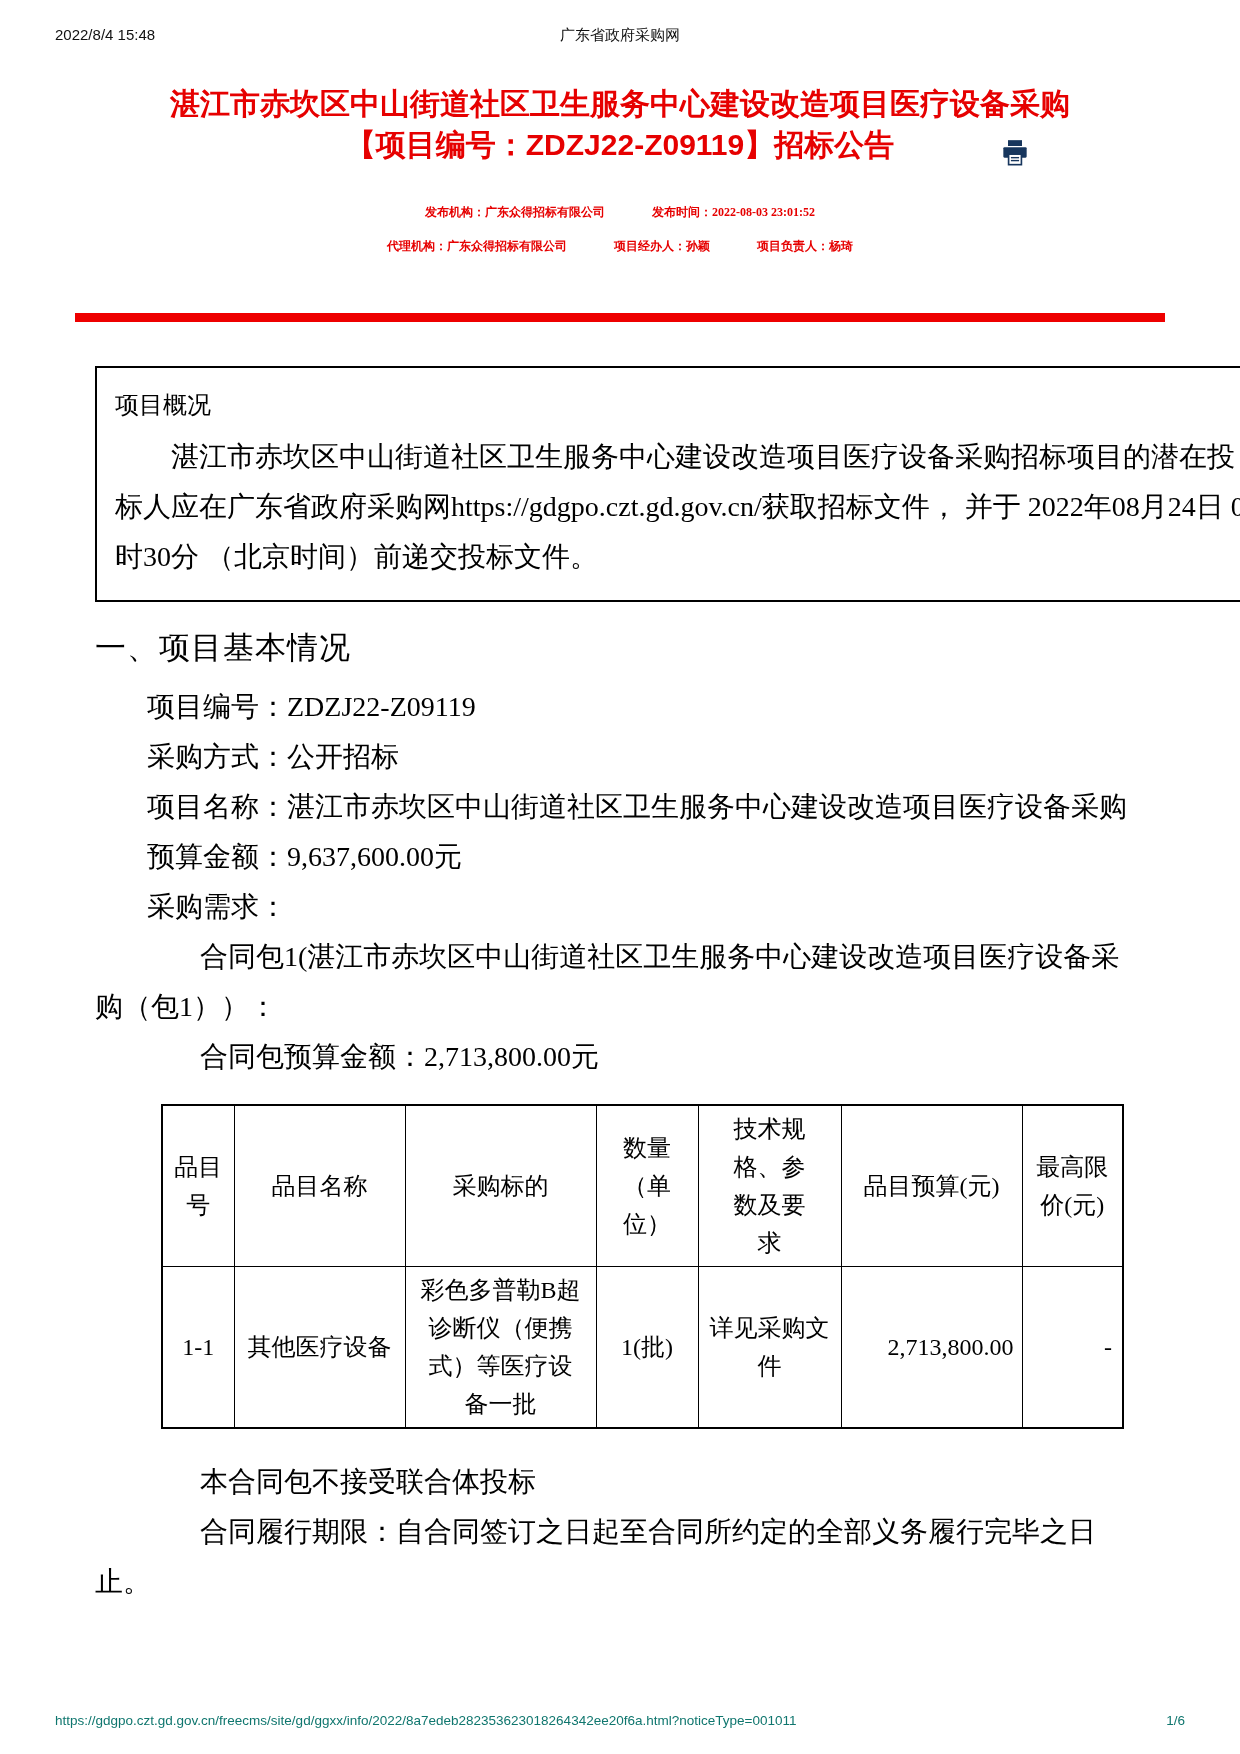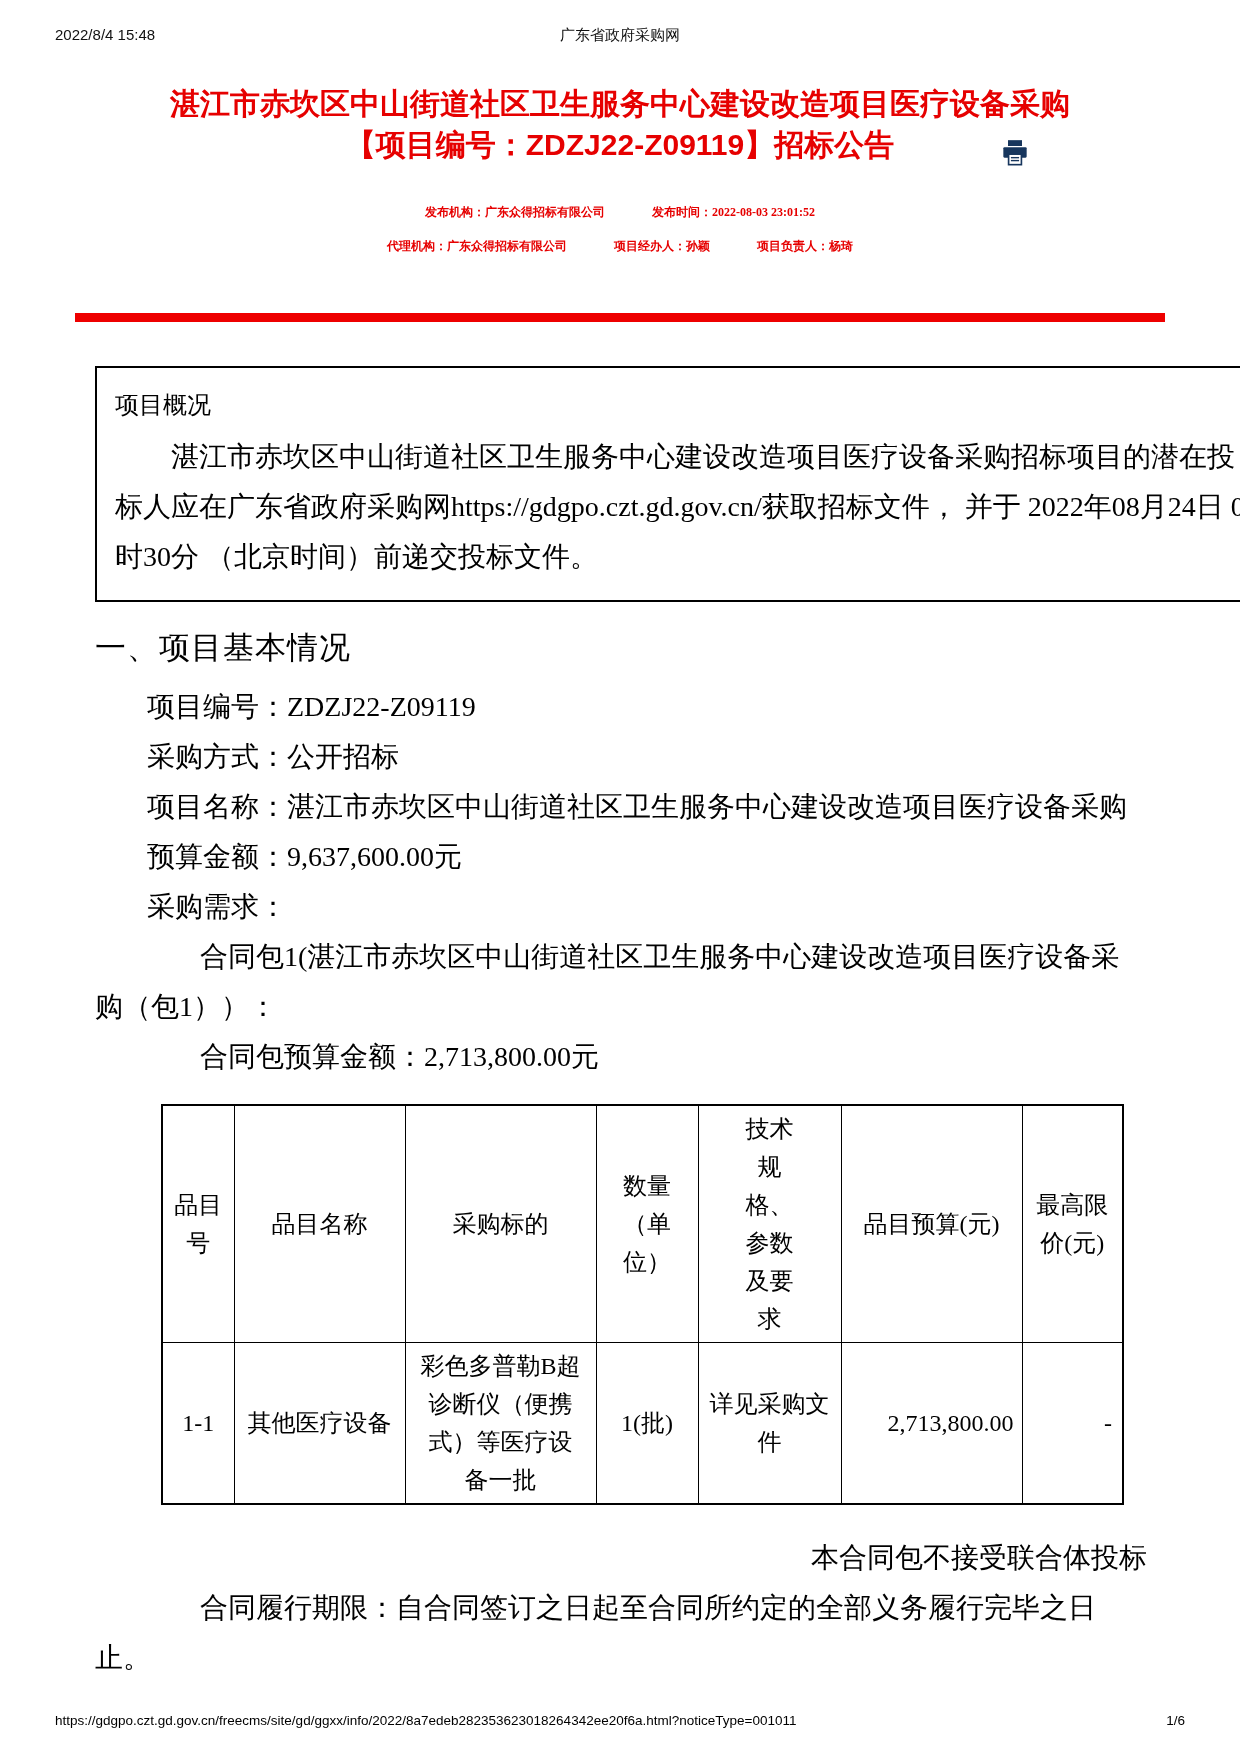--- a/index.html
+++ b/index.html
@@ -52,32 +52,32 @@
   
   .items-table{
     border-collapse:collapse;margin:22px 0 0 66px;width:961px;table-layout:fixed;
     font-size:24px;line-height:38px;border:2px solid #000;
   }
   .items-table th,.items-table td{
     border:1px solid #000;font-weight:400;text-align:center;vertical-align:middle;
     padding:4px 6px;box-sizing:border-box;
   }
   th.col-qty{padding:4px 15px;}
-  th.col-spec{padding:4px 36px;}
+  th.col-spec{padding:4px 24px;}
   td.col-subject{padding:4px 15px;}
   td.col-spec{padding:16px 10px;}
   td.col-budget{text-align:right;padding-right:8px;}
   td.col-max{text-align:right;padding-right:10px;}
   .items-table tbody td{height:156px;}
   
   .print-footer{
     position:absolute;left:55px;right:55px;bottom:26px;
     display:flex;justify-content:space-between;
     font-family:"Liberation Sans","DejaVu Sans",sans-serif;
-    font-size:13.5px;color:#000000;
+    font-size:13.5px;color:#0f766e;
   }
 </style>
 </head>
 <body>
 
 <div class="print-header">
   <span>2022/8/4 15:48</span>
   <span class="site">广东省政府采购网</span>
 </div>
 
@@ -148,20 +148,20 @@
         <td>其他医疗设备</td>
         <td class="col-subject">彩色多普勒B超诊断仪（便携式）等医疗设备一批</td>
         <td>1(批)</td>
         <td class="col-spec">详见采购文件</td>
         <td class="col-budget">2,713,800.00</td>
         <td class="col-max">-</td>
       </tr>
     </tbody>
   </table>
 
-  <p class="para ind2" style="margin-top:28px;text-align:right;">本合同包不接受联合体投标</p>
+  <p class="para ind2" style="margin-top:28px;">本合同包不接受联合体投标</p>
   <p class="para ind2">合同履行期限：自合同签订之日起至合同所约定的全部义务履行完毕之日止。</p>
 </div>
 
 <div class="print-footer">
   <span>https://gdgpo.czt.gd.gov.cn/freecms/site/gd/ggxx/info/2022/8a7edeb282353623018264342ee20f6a.html?noticeType=001011</span>
   <span>1/6</span>
 </div>
 
 </body></html>

